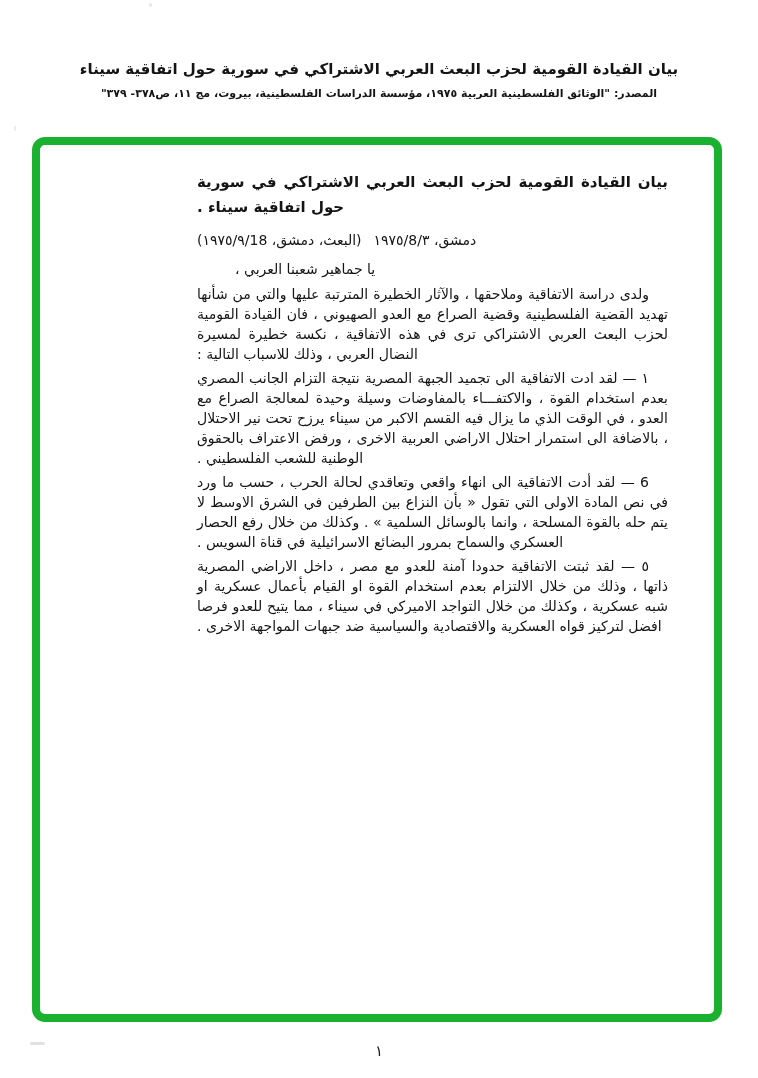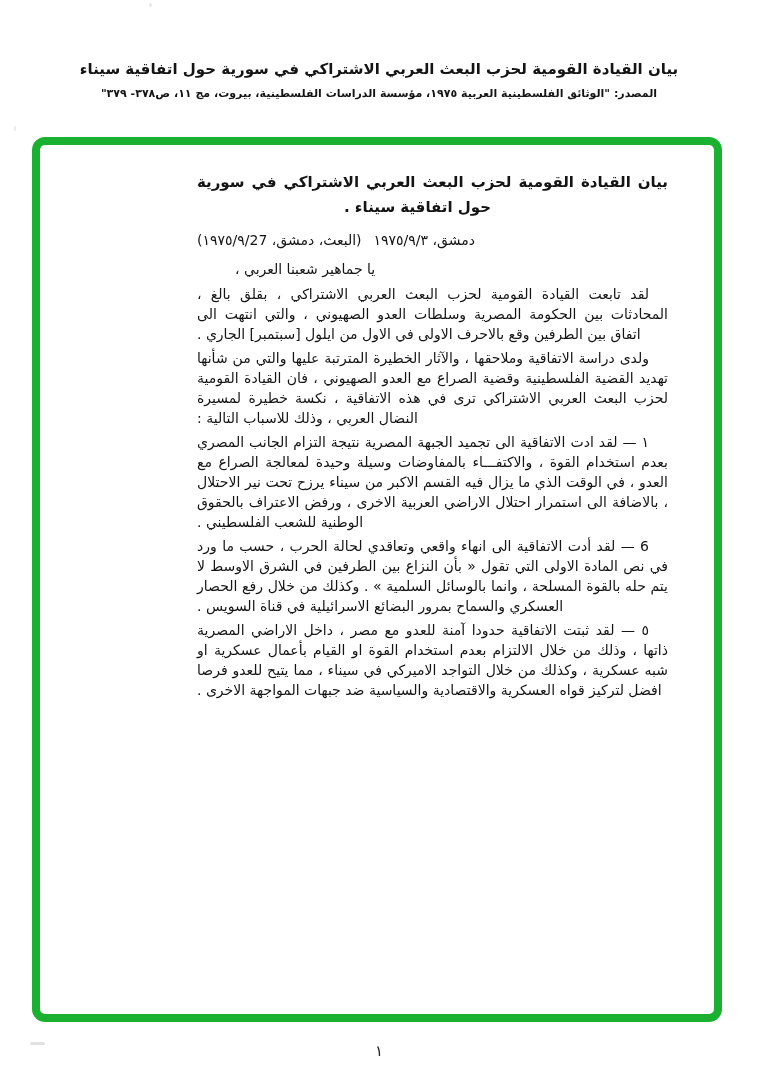--- a/index.html
+++ b/index.html
@@ -13,21 +13,21 @@
   .doc-frame{
     position:absolute;left:32px;top:137px;width:674px;height:869px;
     border:8px solid #1bb130;border-radius:13px;background:#ffffff;
   }
   .doc-content{
     position:absolute;top:14px;right:46px;width:471px;
     direction:rtl;font-size:14px;line-height:20px;text-align:justify;
   }
   .doc-title{font-weight:bold;font-size:15px;line-height:25px;margin:11px 0 10px 0;}
   .doc-title-line1{text-align:justify;text-align-last:justify;}
-  .doc-title-line2{text-align:center;padding-left:0;padding-right:30px;}
+  .doc-title-line2{text-align:left;padding-left:0;padding-right:30px;}
   .dateline{
     display:flex;justify-content:flex-end;gap:12px;margin:0 0 9px 0;
     font-size:14px;
   }
   .greeting{margin:0 0 5px 0;text-align:center;padding-left:38px;text-align-last:left;}
   .para{margin:0 0 4px 0;text-indent:19px;text-align:justify;text-align-last:left;}
   .page-number{
     position:absolute;top:1042px;left:0;width:758px;text-align:center;
     font-size:15px;color:#222;
   }
@@ -46,27 +46,26 @@
 
 <div class="doc-frame">
   <div class="doc-content" dir="rtl">
 
     <div class="doc-title">
       <div class="doc-title-line1">بيان القيادة القومية لحزب البعث العربي الاشتراكي في سورية</div>
       <div class="doc-title-line2">حول اتفاقية سيناء .</div>
     </div>
 
     <div class="dateline">
-      <span>دمشق، ١٩٧٥/٩/٣</span>
-      <span>(البعث، دمشق، ١٩٧٥/٩/27)</span>
+      <span>دمشق، ١٩٧٥/8/٣</span>
+      <span>(البعث، دمشق، ١٩٧٥/٩/18)</span>
     </div>
 
     <p class="greeting">يا جماهير شعبنا العربي ،</p>
 
-    <p class="para">لقد تابعت القيادة القومية لحزب البعث العربي الاشتراكي ، بقلق بالغ ، المحادثات بين الحكومة المصرية وسلطات العدو الصهيوني ، والتي انتهت الى اتفاق بين الطرفين وقع بالاحرف الاولى في الاول من ايلول [سبتمبر] الجاري .</p>
     <p class="para">ولدى دراسة الاتفاقية وملاحقها ، والآثار الخطيرة المترتبة عليها والتي من شأنها تهديد القضية الفلسطينية وقضية الصراع مع العدو الصهيوني ، فان القيادة القومية لحزب البعث العربي الاشتراكي ترى في هذه الاتفاقية ، نكسة خطيرة لمسيرة النضال العربي ، وذلك للاسباب التالية :</p>
     <p class="para">١ — لقد ادت الاتفاقية الى تجميد الجبهة المصرية نتيجة التزام الجانب المصري بعدم استخدام القوة ، والاكتفـــاء بالمفاوضات وسيلة وحيدة لمعالجة الصراع مع العدو ، في الوقت الذي ما يزال فيه القسم الاكبر من سيناء يرزح تحت نير الاحتلال ، بالاضافة الى استمرار احتلال الاراضي العربية الاخرى ، ورفض الاعتراف بالحقوق الوطنية للشعب الفلسطيني .</p>
     <p class="para">6 — لقد أدت الاتفاقية الى انهاء واقعي وتعاقدي لحالة الحرب ، حسب ما ورد في نص المادة الاولى التي تقول « بأن النزاع بين الطرفين في الشرق الاوسط لا يتم حله بالقوة المسلحة ، وانما بالوسائل السلمية » . وكذلك من خلال رفع الحصار العسكري والسماح بمرور البضائع الاسرائيلية في قناة السويس .</p>
     <p class="para">٥ — لقد ثبتت الاتفاقية حدودا آمنة للعدو مع مصر ، داخل الاراضي المصرية ذاتها ، وذلك من خلال الالتزام بعدم استخدام القوة او القيام بأعمال عسكرية او شبه عسكرية ، وكذلك من خلال التواجد الاميركي في سيناء ، مما يتيح للعدو فرصا افضل لتركيز قواه العسكرية والاقتصادية والسياسية ضد جبهات المواجهة الاخرى .</p>
 
   </div>
 </div>
 
 <div class="page-number">١</div>
 

